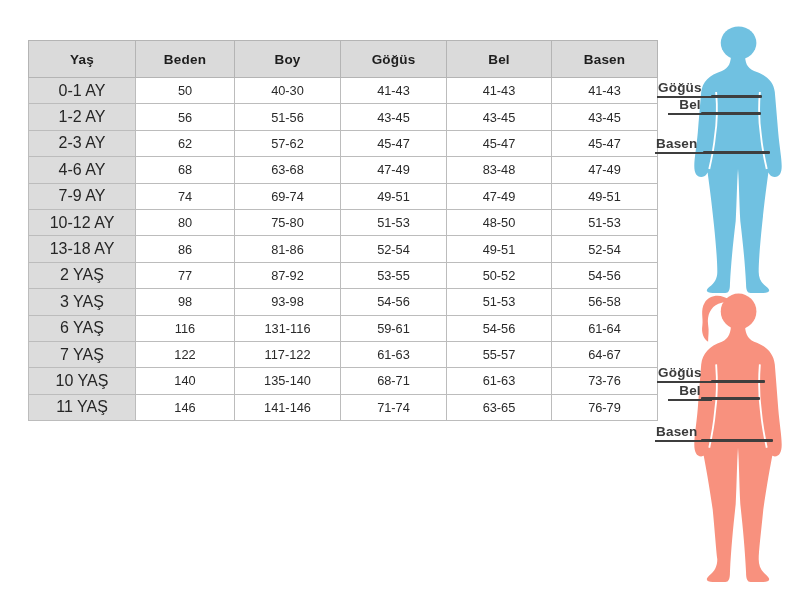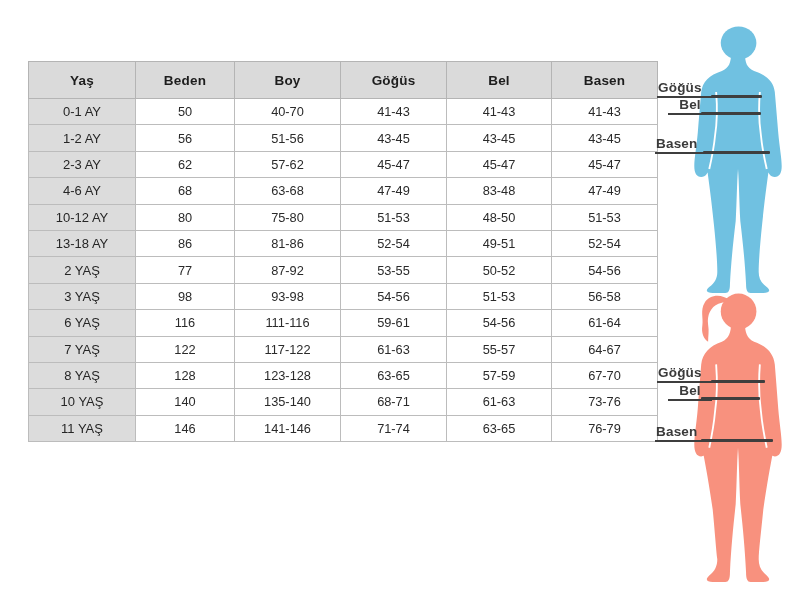--- a/index.html
+++ b/index.html
@@ -2,34 +2,34 @@
 <html><head>
 <meta charset="utf-8">
 <style>
   html,body{margin:0;padding:0;background:#fff;}
   .canvas{
     position:relative;width:800px;height:593px;background:#ffffff;overflow:hidden;
     font-family:"Liberation Sans",sans-serif;
   }
   
   table.size-table{
-    position:absolute;left:28px;top:61px;width:629px;
+    position:absolute;left:28px;top:40px;width:629px;
     border-collapse:collapse;table-layout:fixed;
     border:1px solid #9f9f9f;
   }
   .size-table th{
     height:34px;background:#dadada;border:1px solid #b4b4b4;
     font-size:13.5px;font-weight:bold;color:#1d1d1d;text-align:center;letter-spacing:.2px;
   }
   .size-table td{
     height:25.4px;background:#ffffff;border:1px solid #bcbcbc;
     font-size:12.8px;color:#2a2a2a;text-align:center;padding:0;
   }
   .size-table td.age-col{
-    background:#dcdcdc;font-size:13px;color:#262626;
+    background:#dcdcdc;font-size:16px;color:#262626;
   }
   
   .measure-label{
     position:absolute;font-weight:bold;font-size:13.5px;color:#3a3a3a;
     height:15px;line-height:14px;border-bottom:2px solid #3e3e3e;
     letter-spacing:.2px;white-space:nowrap;padding-left:1px;
   }
   .measure-label.center{text-align:center;padding-left:0;}
   .measure-line{position:absolute;height:3px;background:#3e3e3e;border-radius:1px;}
   .fig-svg{position:absolute;}
@@ -55,21 +55,21 @@
         <th>Boy</th>
         <th>Göğüs</th>
         <th>Bel</th>
         <th>Basen</th>
       </tr>
     </thead>
     <tbody>
         <tr>
           <td class="age-col">0-1 AY</td>
           <td>50</td>
-          <td>40-70</td>
+          <td>40-30</td>
           <td>41-43</td>
           <td>41-43</td>
           <td>41-43</td>
         </tr>
         <tr>
           <td class="age-col">1-2 AY</td>
           <td>56</td>
           <td>51-56</td>
           <td>43-45</td>
           <td>43-45</td>
@@ -85,20 +85,28 @@
         </tr>
         <tr>
           <td class="age-col">4-6 AY</td>
           <td>68</td>
           <td>63-68</td>
           <td>47-49</td>
           <td>83-48</td>
           <td>47-49</td>
         </tr>
         <tr>
+          <td class="age-col">7-9 AY</td>
+          <td>74</td>
+          <td>69-74</td>
+          <td>49-51</td>
+          <td>47-49</td>
+          <td>49-51</td>
+        </tr>
+        <tr>
           <td class="age-col">10-12 AY</td>
           <td>80</td>
           <td>75-80</td>
           <td>51-53</td>
           <td>48-50</td>
           <td>51-53</td>
         </tr>
         <tr>
           <td class="age-col">13-18 AY</td>
           <td>86</td>
@@ -119,40 +127,32 @@
           <td class="age-col">3 YAŞ</td>
           <td>98</td>
           <td>93-98</td>
           <td>54-56</td>
           <td>51-53</td>
           <td>56-58</td>
         </tr>
         <tr>
           <td class="age-col">6 YAŞ</td>
           <td>116</td>
-          <td>111-116</td>
+          <td>131-116</td>
           <td>59-61</td>
           <td>54-56</td>
           <td>61-64</td>
         </tr>
         <tr>
           <td class="age-col">7 YAŞ</td>
           <td>122</td>
           <td>117-122</td>
           <td>61-63</td>
           <td>55-57</td>
           <td>64-67</td>
-        </tr>
-        <tr>
-          <td class="age-col">8 YAŞ</td>
-          <td>128</td>
-          <td>123-128</td>
-          <td>63-65</td>
-          <td>57-59</td>
-          <td>67-70</td>
         </tr>
         <tr>
           <td class="age-col">10 YAŞ</td>
           <td>140</td>
           <td>135-140</td>
           <td>68-71</td>
           <td>61-63</td>
           <td>73-76</td>
         </tr>
         <tr>

